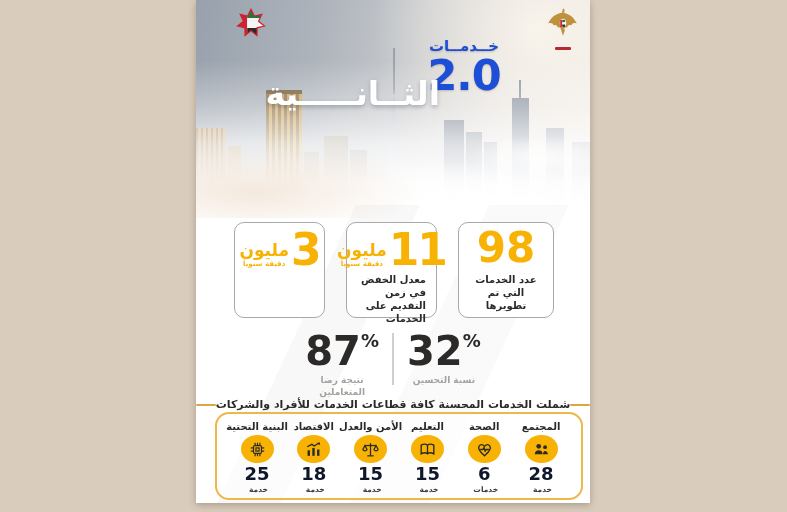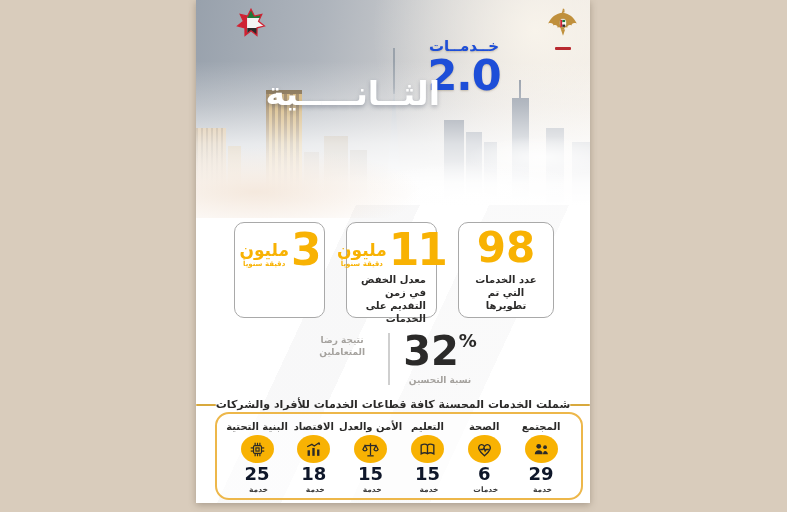--- a/index.html
+++ b/index.html
@@ -187,20 +187,21 @@
         <div class="unit-col">
           <div class="unit-main">مليون</div>
           <div class="unit-sub">دقيقة سنوياً</div>
         </div>
       </div>
     </div>
   </div>
 
   <div class="pct-row">
     <div class="pct-block">
+      <div class="pct-num"><span>87</span><span class="pct-sign">%</span></div>
       <div class="pct-label">نتيجة رضا المتعاملين</div>
     </div>
     <div class="pct-divider"></div>
     <div class="pct-block">
       <div class="pct-num"><span>32</span><span class="pct-sign">%</span></div>
       <div class="pct-label">نسبة التحسين</div>
     </div>
   </div>
 
   <div class="banner">
@@ -213,21 +214,21 @@
     <div class="sector-col">
       <div class="sector-label">المجتمع</div>
       <div class="sector-circle">
         <svg width="19" height="19" viewBox="0 0 24 24" fill="#2b2a29">
           <circle cx="8.5" cy="8" r="3"></circle>
             <path d="M3.5 18c0-3 2.2-5 5-5s5 2 5 5z"></path>
           <circle cx="16.5" cy="9" r="2.4"></circle>
             <path d="M13.8 18c.4-2.4 1.4-4 2.7-4 1.9 0 3.5 1.7 3.5 4z"></path>
         </svg>
       </div>
-      <div class="sector-count">29</div>
+      <div class="sector-count">28</div>
       <div class="sector-unit">خدمة</div>
     </div>
     <div class="sector-col">
       <div class="sector-label">الصحة</div>
       <div class="sector-circle">
         <svg width="19" height="19" viewBox="0 0 24 24" fill="none" stroke="#2b2a29" stroke-width="1.7">
           <path d="M12 20C5.5 14.5 3.5 10.5 5.2 7.6 6.9 4.9 10.5 5.3 12 8.2 13.5 5.3 17.1 4.9 18.8 7.6 20.5 10.5 18.5 14.5 12 20Z"></path>
           <polyline points="6.5,12 10,12 11.3,9.7 12.8,14 14.2,12 17.5,12"></polyline>
         </svg>
       </div>

